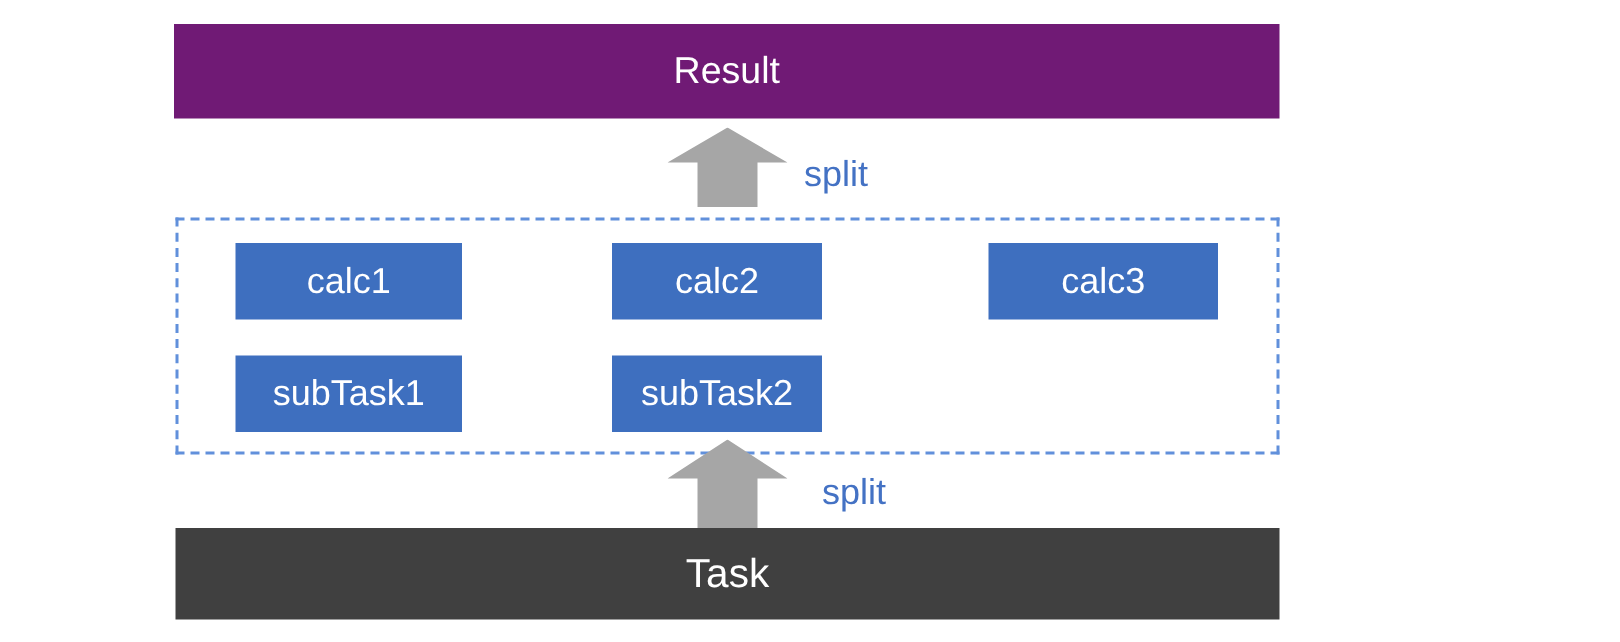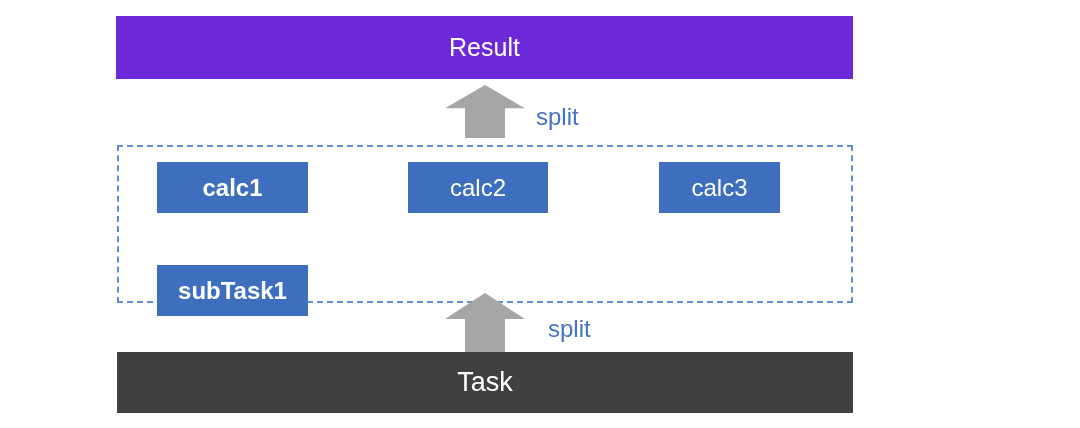--- a/index.html
+++ b/index.html
@@ -10,21 +10,21 @@
     background: #ffffff;
     font-family: "Liberation Sans", sans-serif;
     overflow: hidden;
   }
 
   
   .result-bar {
     position: absolute;
     left: 116px; top: 16px;
     width: 737px; height: 63px;
-    background: #6d28d9;
+    background: #701a75;
     display: flex; align-items: center; justify-content: center;
     color: #ffffff; font-size: 25px;
   }
 
   
   .task-bar {
     position: absolute;
     left: 117px; top: 352px;
     width: 736px; height: 61px;
     background: #404040;
@@ -42,24 +42,24 @@
 
   
   .blue-box {
     position: absolute;
     height: 51px;
     background: #3E6FBF;
     display: flex; align-items: center; justify-content: center;
     color: #ffffff; font-size: 24px;
   }
   .row-calc   { top: 162px; }
-  .row-sub    { top: 237px; margin-top: 28px; }
-  .col-1 { left: 157px; width: 151px; font-weight: bold; }
+  .row-sub    { top: 237px; }
+  .col-1 { left: 157px; width: 151px; }
   .col-2 { left: 408px; width: 140px; }
-  .col-3 { left: 659px; width: 121px; text-align: right; }
+  .col-3 { left: 659px; width: 153px; text-align: right; }
 
   
   .arrow { position: absolute; z-index: 2; }
   .arrow-merge { left: 445px; top: 85px;  width: 80px; height: 53px; }
   .arrow-split { left: 445px; top: 293px; width: 80px; height: 59px; }
 
   
   .arrow-label {
     position: absolute;
     color: #4472C4;
@@ -93,20 +93,23 @@
   <div class="blue-box row-calc col-2">
     <span>calc2</span>
   </div>
   <div class="blue-box row-calc col-3">
     <span>calc3</span>
   </div>
 
   <div class="blue-box row-sub col-1">
     <span>subTask1</span>
   </div>
+  <div class="blue-box row-sub col-2">
+    <span>subTask2</span>
+  </div>
 
   <svg class="arrow arrow-split" viewBox="0 0 80 59" preserveAspectRatio="none">
     <polygon points="40,0 80,26 60,26 60,59 20,59 20,26 0,26" fill="#A6A6A6"></polygon>
   </svg>
   <div class="arrow-label label-split">split</div>
 
   <div class="task-bar">
     <span>Task</span>
   </div>
 

